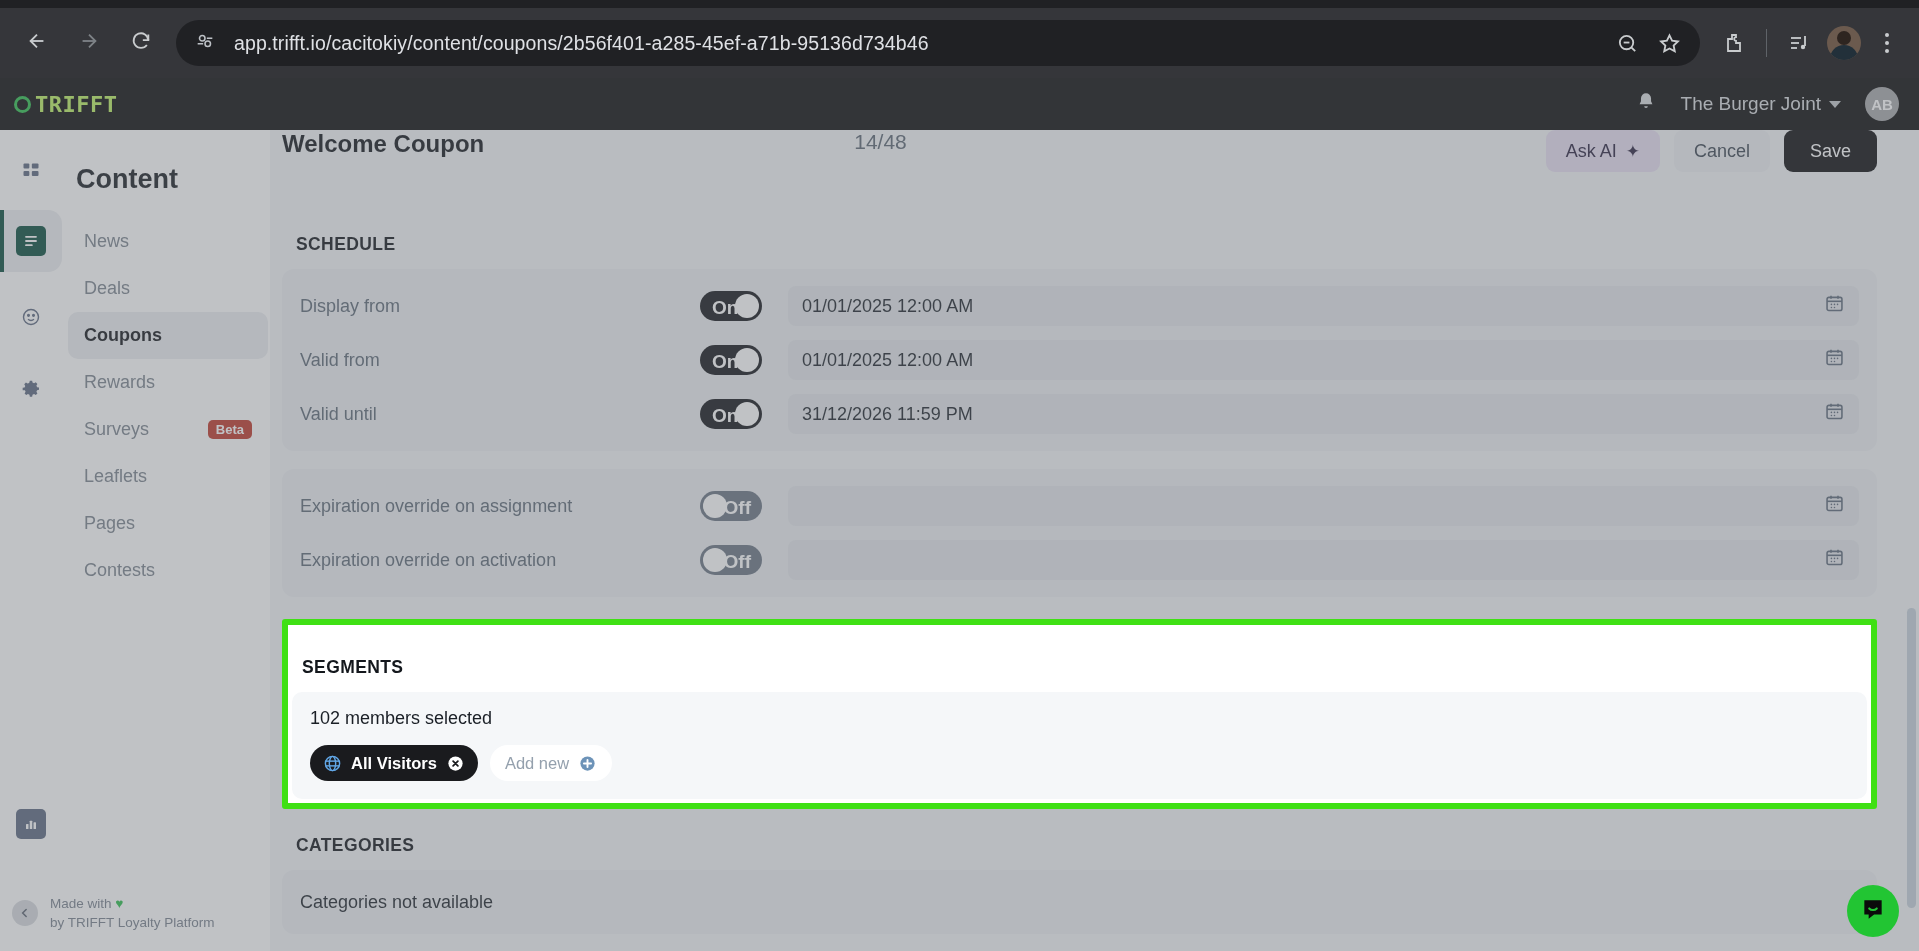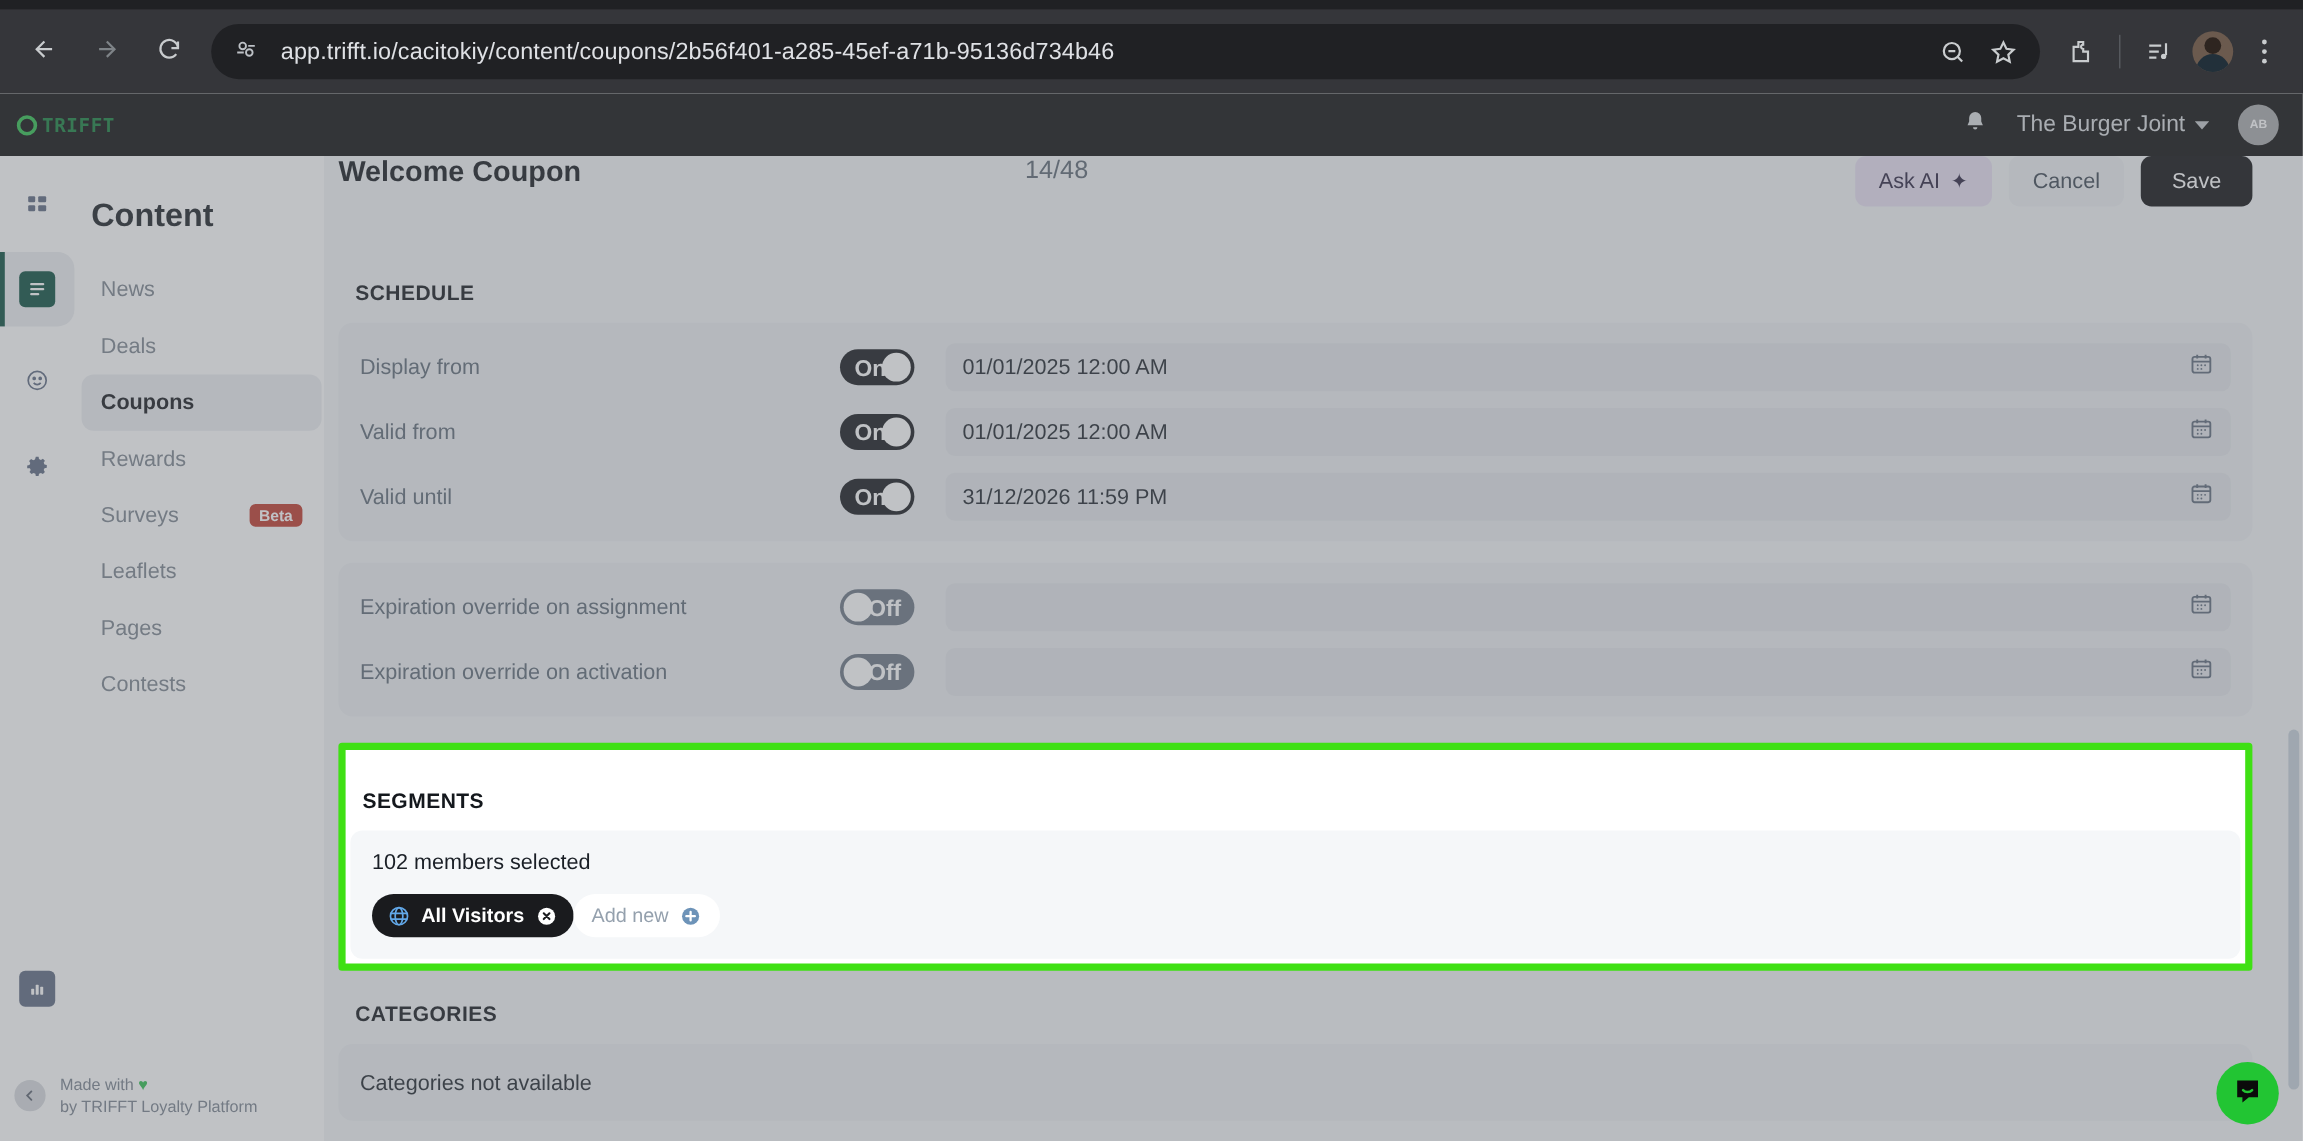--- a/index.html
+++ b/index.html
@@ -83,30 +83,30 @@
     position: absolute; top: 0; left: 0; width: 1919px; height: 52px;
     background: #0d0d0d;
     display: flex; align-items: center;
   }
   #brand { display:flex; align-items:center; margin-left: 14px; gap: 4px;}
   #brand-mark {
     width: 17px; height: 17px; border-radius: 50%;
     border: 3.5px solid #2fbf4f;
   }
   #brand-text {
-    color: #15803d; font-size: 16px; font-weight: 700;
+    color: #bef264; font-size: 22px; font-weight: 700;
     font-family: "DejaVu Sans Mono", monospace; letter-spacing: .5px;
   }
   #app-header-right { margin-left:auto; display:flex; align-items:center; gap: 24px; margin-right: 20px;}
   #bell svg { width: 22px; height: 22px; fill: #d9dcde; }
   #org-switcher { display:flex; align-items:center; gap:8px; color:#d8dbde; font-size:19px;}
   #org-switcher .chev { width:0;height:0;border-left:6px solid transparent;border-right:6px solid transparent;border-top:7px solid #c3c7ca;}
   #user-avatar {
     width: 34px; height: 34px; border-radius: 50%;
-    background: #a8a9ab; color: #fff; font-size: 10px; font-weight: 600;
+    background: #a8a9ab; color: #fff; font-size: 15px; font-weight: 600;
     display: flex; align-items:center; justify-content:center;
   }
 
   
   #sidebar {
     position: absolute; top: 52px; left: 0; width: 270px; height: 821px;
     background: #ffffff;
   }
   #icon-rail { position:absolute; top:0; left:0; width: 62px; height: 821px; }
   .rail-item {
@@ -226,21 +226,21 @@
   }
   #segments-title {
     font-size: 17.5px; font-weight: 700; color: #14181d;
     letter-spacing: .4px; padding: 16px 0 14px 14px;
   }
   #segments-card {
     background: #f5f7f9; border-radius: 10px; margin: 0 4px 4px 4px;
     padding: 16px 18px 18px 18px;
   }
   #members-selected { font-size: 18px; color: #1a1f26; margin-bottom: 16px; }
-  #chips { display:flex; align-items:flex-end; }
+  #chips { display:flex; align-items:flex-end; gap: 12px; }
   .chip {
     height: 36px; border-radius: 18px; display:flex; align-items:center;
     gap: 9px; padding: 0 13px; font-size: 16.5px;
   }
   .chip-selected { background: #1a1b1e; color:#fff; font-weight: 600; }
   .chip-add { background: #ffffff; color:#94a0ad; padding: 0 15px; }
   .globe { width: 19px; height: 19px; }
   .x-circle { width: 19px; height: 19px; }
   .plus-circle { width: 19px; height: 19px; }
 

